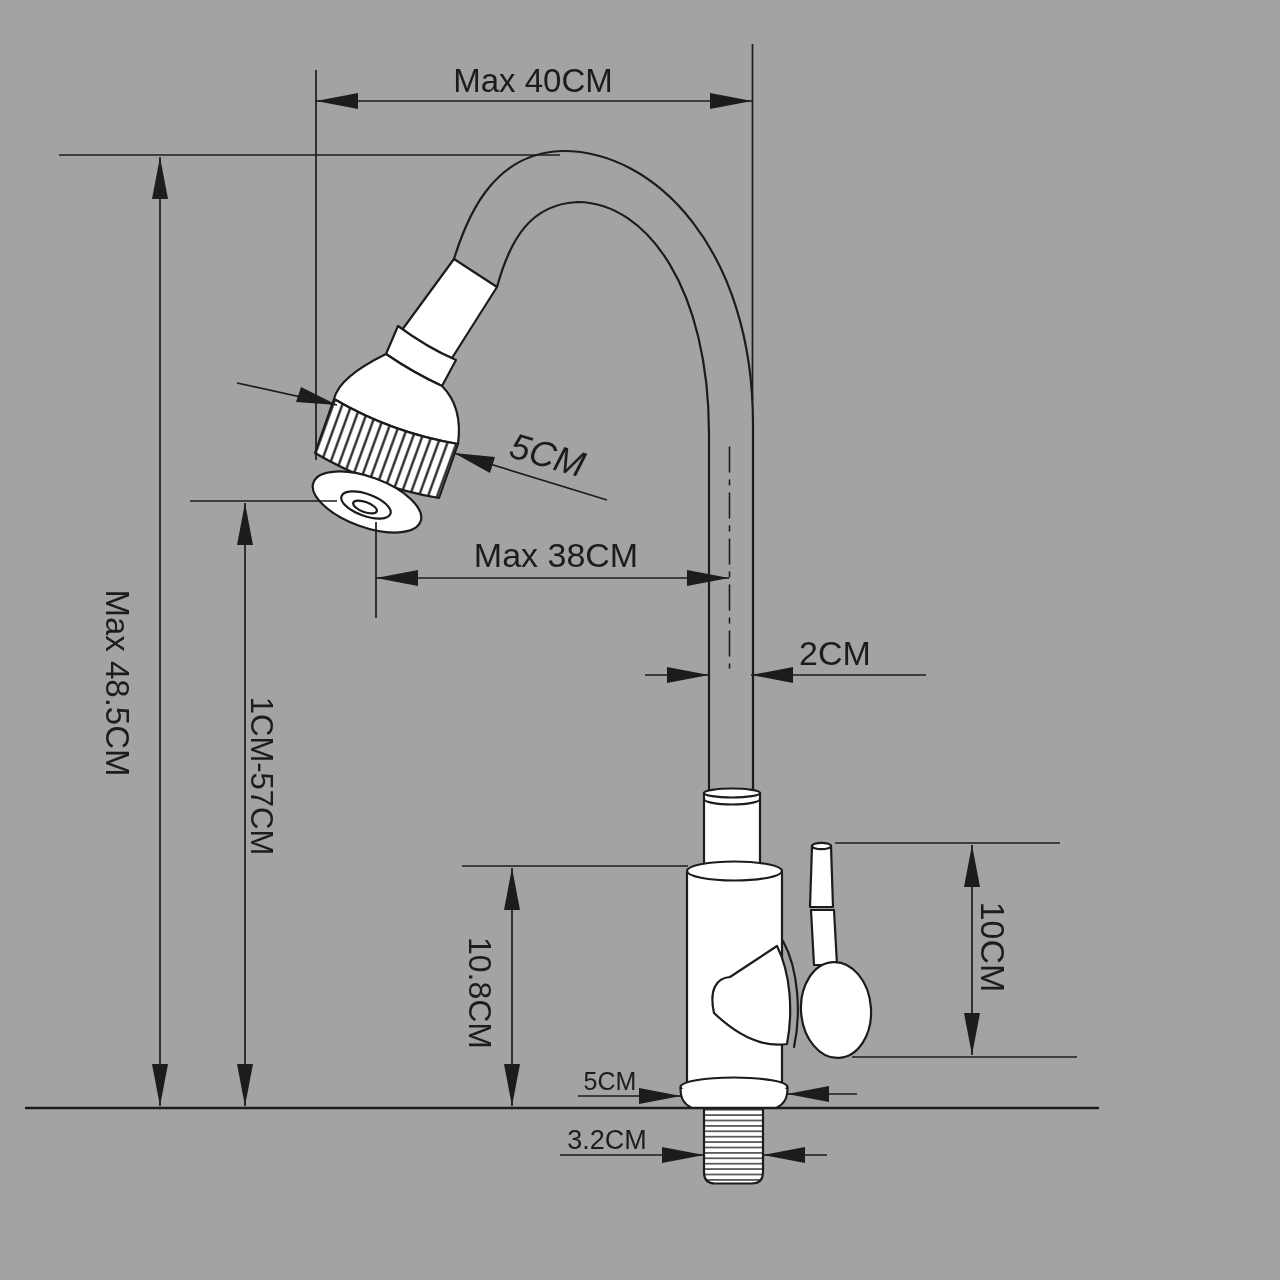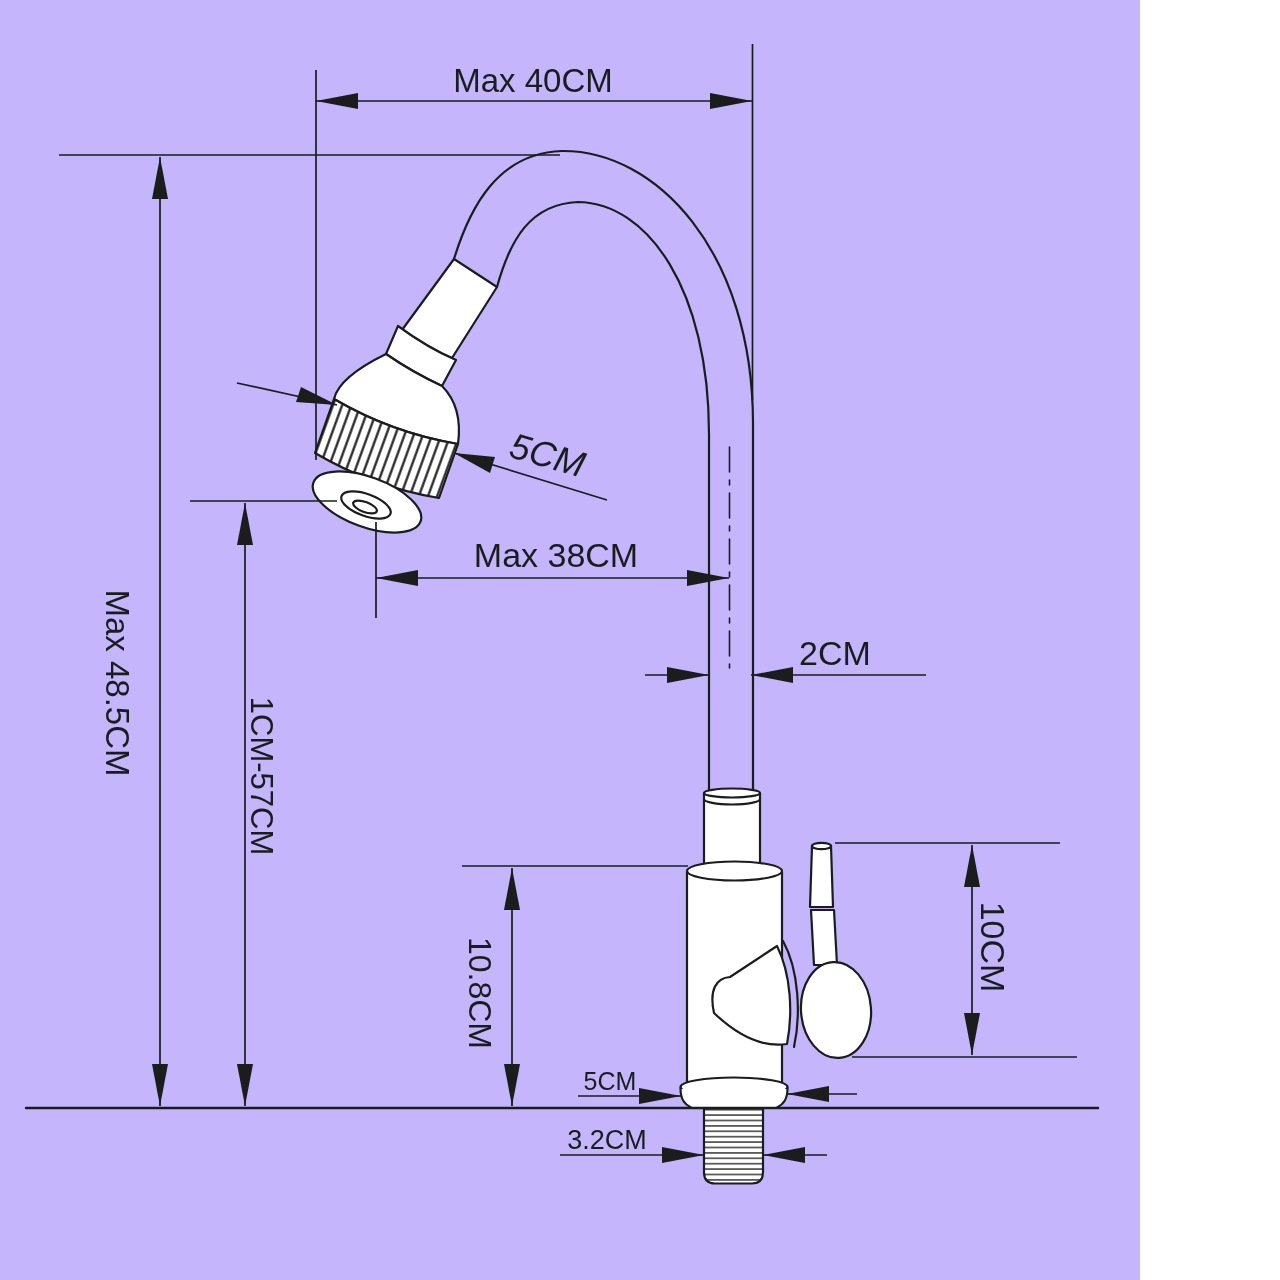--- a/index.html
+++ b/index.html
@@ -1,17 +1,17 @@
 <!DOCTYPE html>
 <html><head>
 <meta charset="utf-8">
 <style>
   html,body{margin:0;padding:0;background:#ffffff;}
   body{width:1280px;height:1280px;font-family:"Liberation Sans",sans-serif;}
-  .stage{position:relative;width:1140px;height:1280px;background:#c4b5fd;overflow:hidden;}
+  .stage{position:relative;width:1280px;height:1280px;background:#a3a3a3;overflow:hidden;}
   svg{display:block;}
   .dim-text{font-family:"Liberation Sans",sans-serif;fill:#1c1c1c;}
   .it{font-style:italic;}
 </style>
 </head>
 <body>
 
 <div class="stage">
 <svg width="1280" height="1280" viewBox="0 0 1280 1280">
   <defs>

